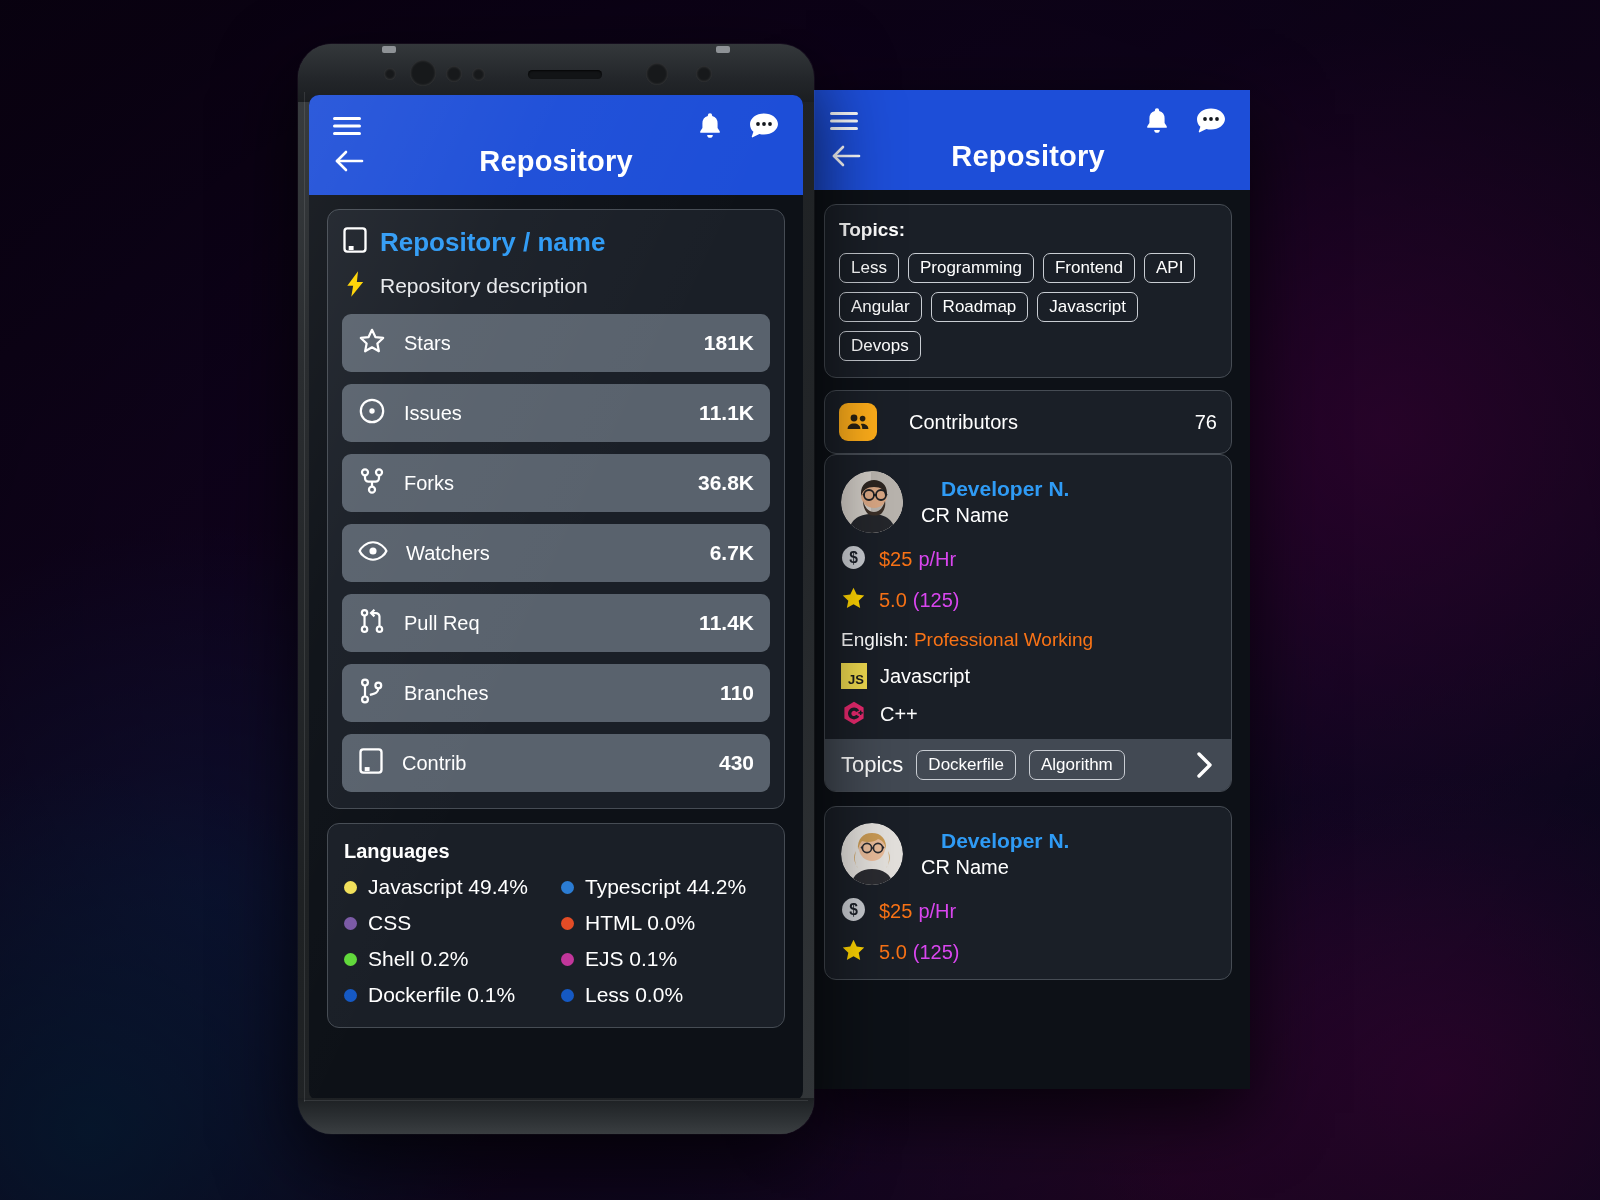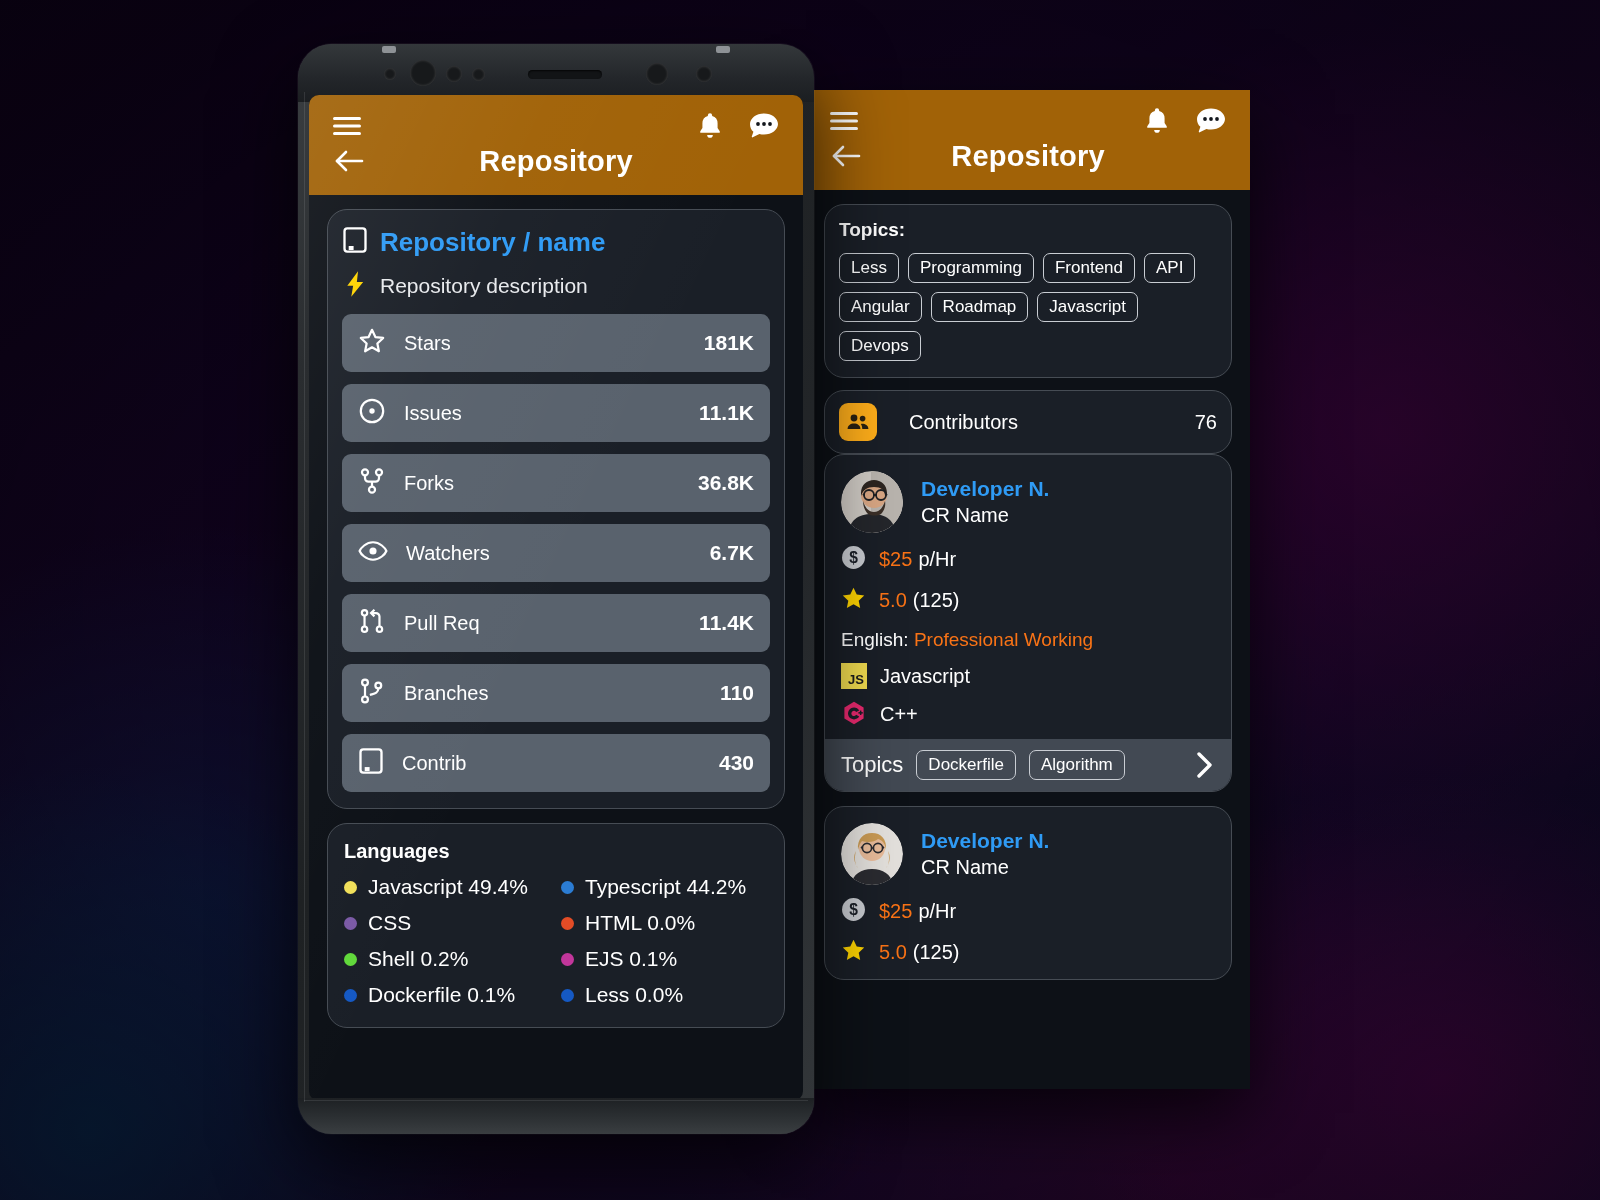--- a/index.html
+++ b/index.html
@@ -43,31 +43,31 @@
   .speaker { position:absolute; background:#121416; border-radius:5px; box-shadow:inset 0 1px 2px rgba(0,0,0,0.8); }
   #screen-left { position:absolute; left:11px; top:51px; width:494px; height:1006px;
     background:#0d1117; overflow:hidden; border-radius:10px; }
   .bezel-bot { position:absolute; left:0; right:0; bottom:0; height:36px;
     background:linear-gradient(180deg,#1d2023 0%,#2c3033 55%,#3a3e41 100%); }
   .screen-glare { position:absolute; inset:0; pointer-events:none;
     background:linear-gradient(115deg, rgba(255,255,255,0.075) 0%, rgba(255,255,255,0.02) 26%, rgba(255,255,255,0) 52%); }
   .glare-line { position:absolute; pointer-events:none; background:rgba(255,255,255,0.10); }
 
   
-  .appbar { background:#a16207; }
+  .appbar { background:#1d4ed8; }
   .appbar-top { display:flex; align-items:center; justify-content:flex-end; gap:26px; padding:16px 24px 2px 24px; }
   .appbar-top .ham { margin-right:auto; }
   .ico { color:#fff; display:flex; align-items:center; justify-content:center; }
   .appbar-title-row { display:flex; align-items:center; padding:6px 24px 22px 24px; position:relative; }
   .appbar-title { position:absolute; left:0; right:0; text-align:center;
     font-size:29px; font-weight:bold; color:#fff; letter-spacing:.2px; }
   .scroll-area { padding:14px 18px 0 18px; }
 
   
-  .card { border:1px solid #464c54; border-radius:20px; background:#1a1f27; }
+  .card { border:1px solid #464c54; border-radius:12px; background:#1a1f27; }
   .repo-card { padding:16px 14px 16px 14px; }
   .repo-title-row { display:flex; align-items:center; gap:12px; }
   .repo-title { color:#2f9bf5; font-size:26px; font-weight:bold; }
   .repo-desc-row { display:flex; align-items:center; gap:12px; margin-top:12px; margin-bottom:6px; }
   .repo-desc { color:#e8eaed; font-size:21px; }
   .stat-row { display:flex; align-items:center; gap:18px; background:#59626d;
     border-radius:9px; padding:13px 16px; margin-top:12px; }
   .stat-label { color:#fff; font-size:20px; flex:1; }
   .stat-value { color:#fff; font-size:21px; font-weight:bold; }
 
@@ -86,25 +86,25 @@
   .chip { border:1px solid #c9cdd3; border-radius:7px; padding:4px 11px; color:#fff; font-size:17px; white-space:nowrap; }
   .contrib-card { display:flex; align-items:center; gap:32px; padding:12px 14px; margin-top:12px; }
   .contrib-ico { width:38px; height:38px; border-radius:9px; background:#FFAE1A; display:flex; align-items:center; justify-content:center; flex:0 0 auto; }
   .contrib-label { color:#fff; font-size:20px; flex:1; }
   .contrib-value { color:#fff; font-size:20px; }
   .section-h { color:#fff; font-size:25px; font-weight:bold; margin:20px 0 14px 2px; }
   .dev-card { margin-bottom:14px; overflow:hidden; }
   .dev-body { padding:16px 16px 12px 16px; }
   .dev-head { display:flex; align-items:center; gap:18px; }
   .avatar { width:62px; height:62px; border-radius:50%; flex:0 0 auto; overflow:hidden; position:relative; }
-  .dev-name { color:#2f9bf5; font-size:21px; font-weight:bold; }
+  .dev-name { color:#2f9bf5; font-size:21px; font-weight:bold;margin-left:20px; }
   .dev-sub { color:#fff; font-size:20px; margin-top:3px; }
   .dev-line { display:flex; align-items:center; gap:13px; margin-top:12px; }
   .accent { color:#f97316; }
-  .white { color:#ffffff; }
+  .white { color:#d946ef; }
   .dev-line-txt { font-size:20px; }
   .eng-line { font-size:19px; color:#fff; margin-top:14px; }
   .skill { display:flex; align-items:center; gap:13px; margin-top:12px; }
   .skill-name { color:#fff; font-size:20px; }
   .js-badge { width:26px; height:26px; background:#F0DB4F; color:#1c1c1c; font-size:13px; font-weight:bold;
     display:flex; align-items:flex-end; justify-content:flex-end; padding:0 3px 2px 0; flex:0 0 auto; }
   .dev-foot { background:#424953; display:flex; align-items:center; gap:13px; padding:11px 16px; }
   .foot-label { color:#fff; font-size:22px; }
   .foot-arrow { margin-left:auto; color:#fff; display:flex; }
 </style>

